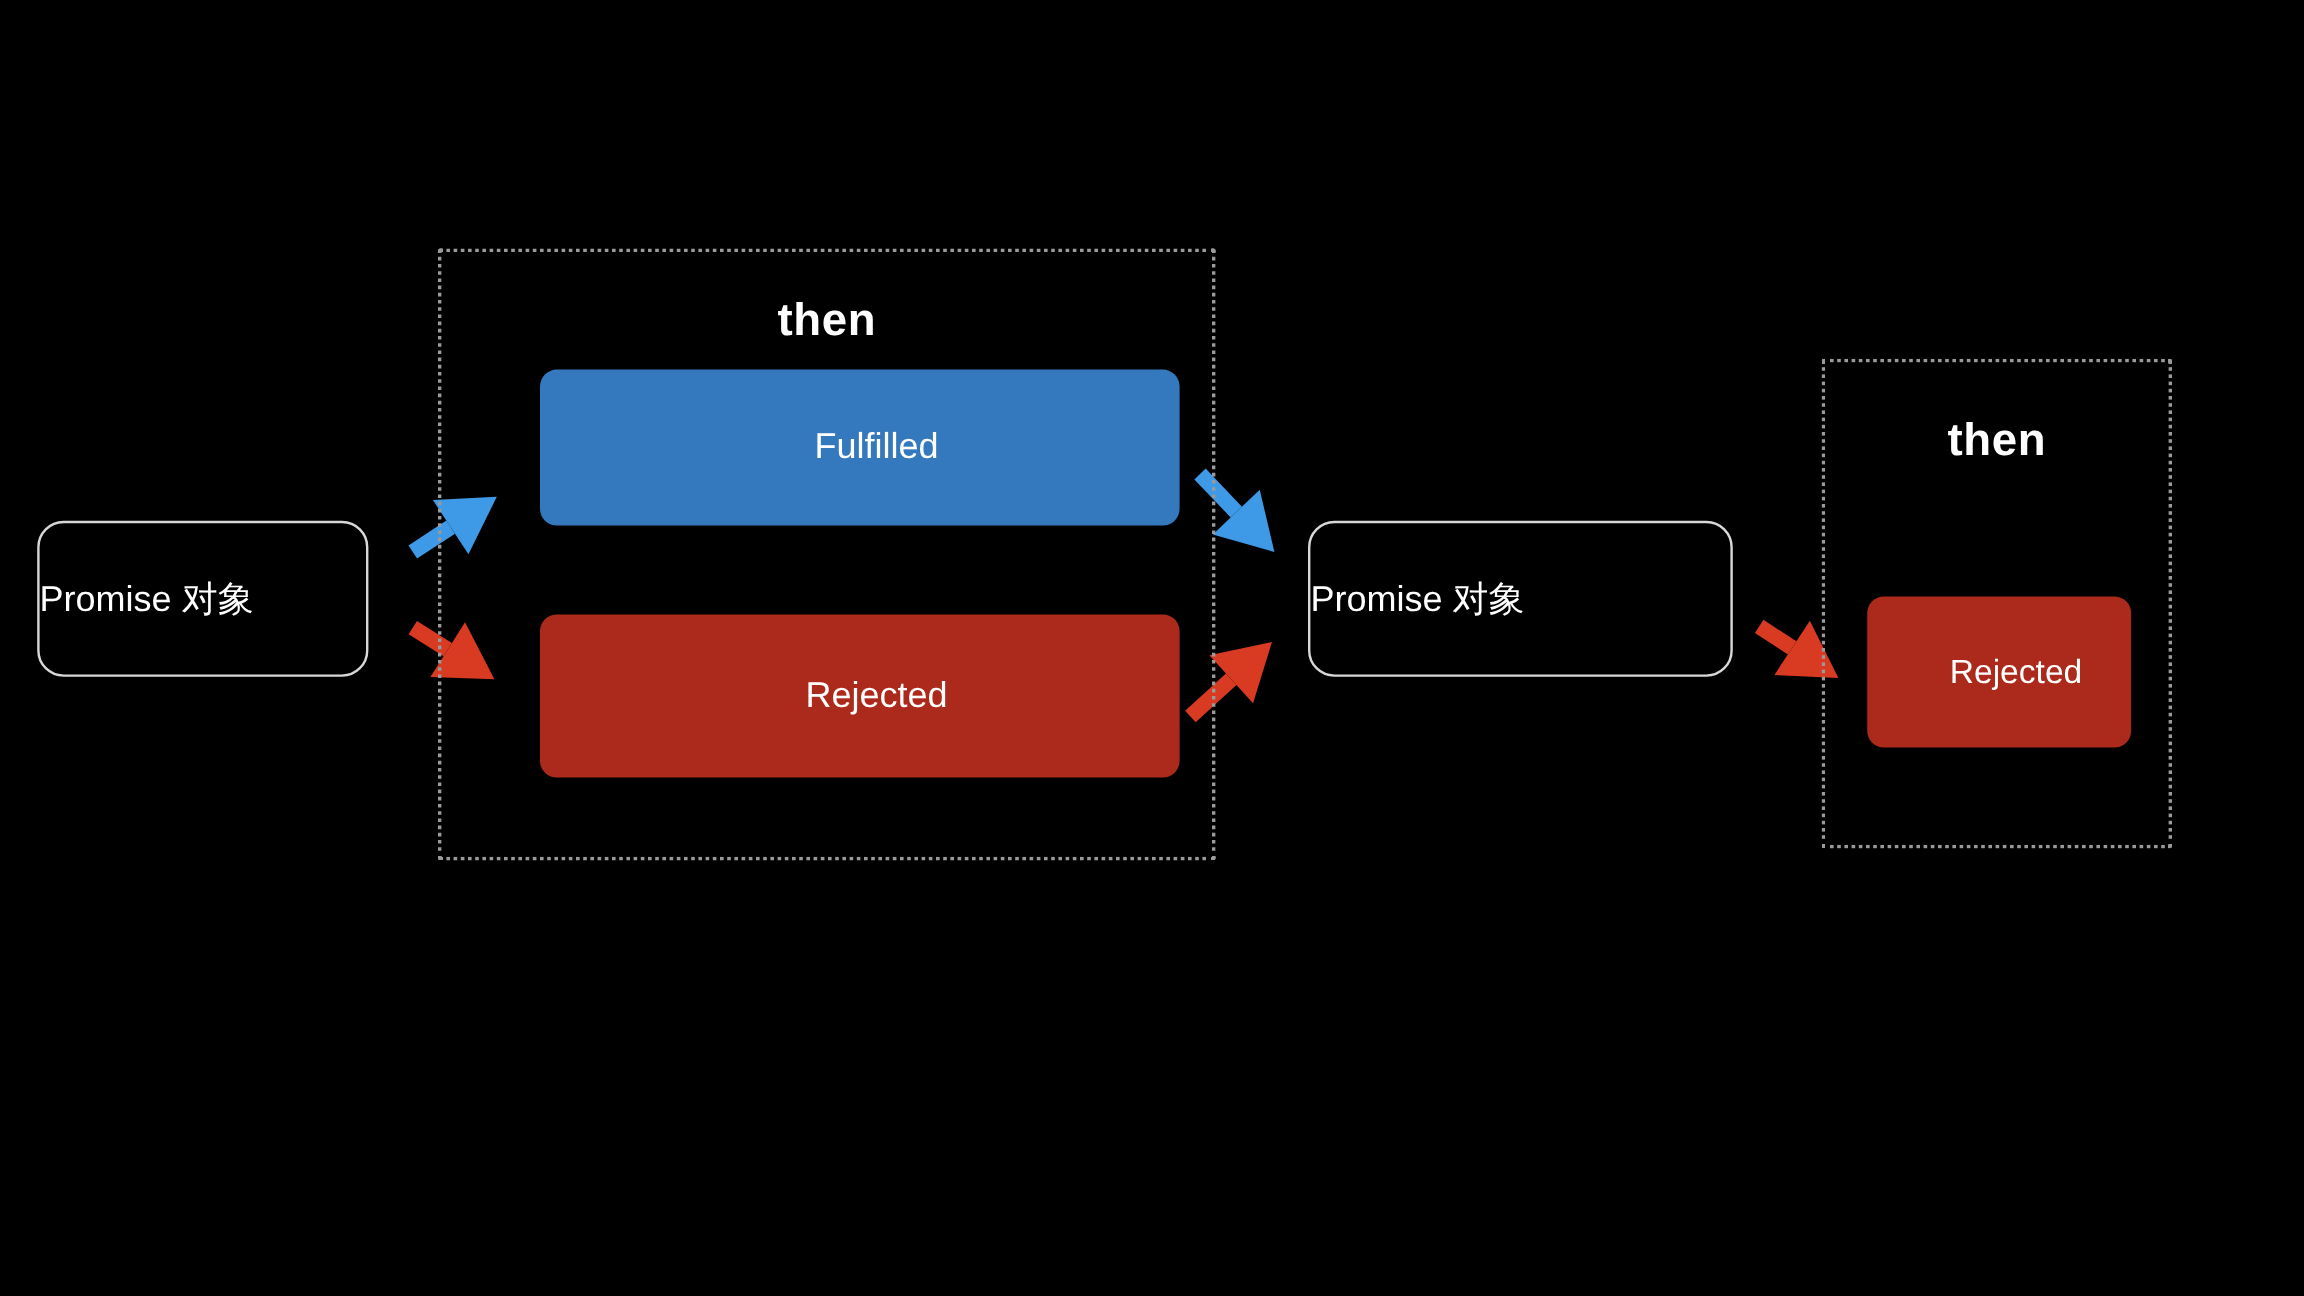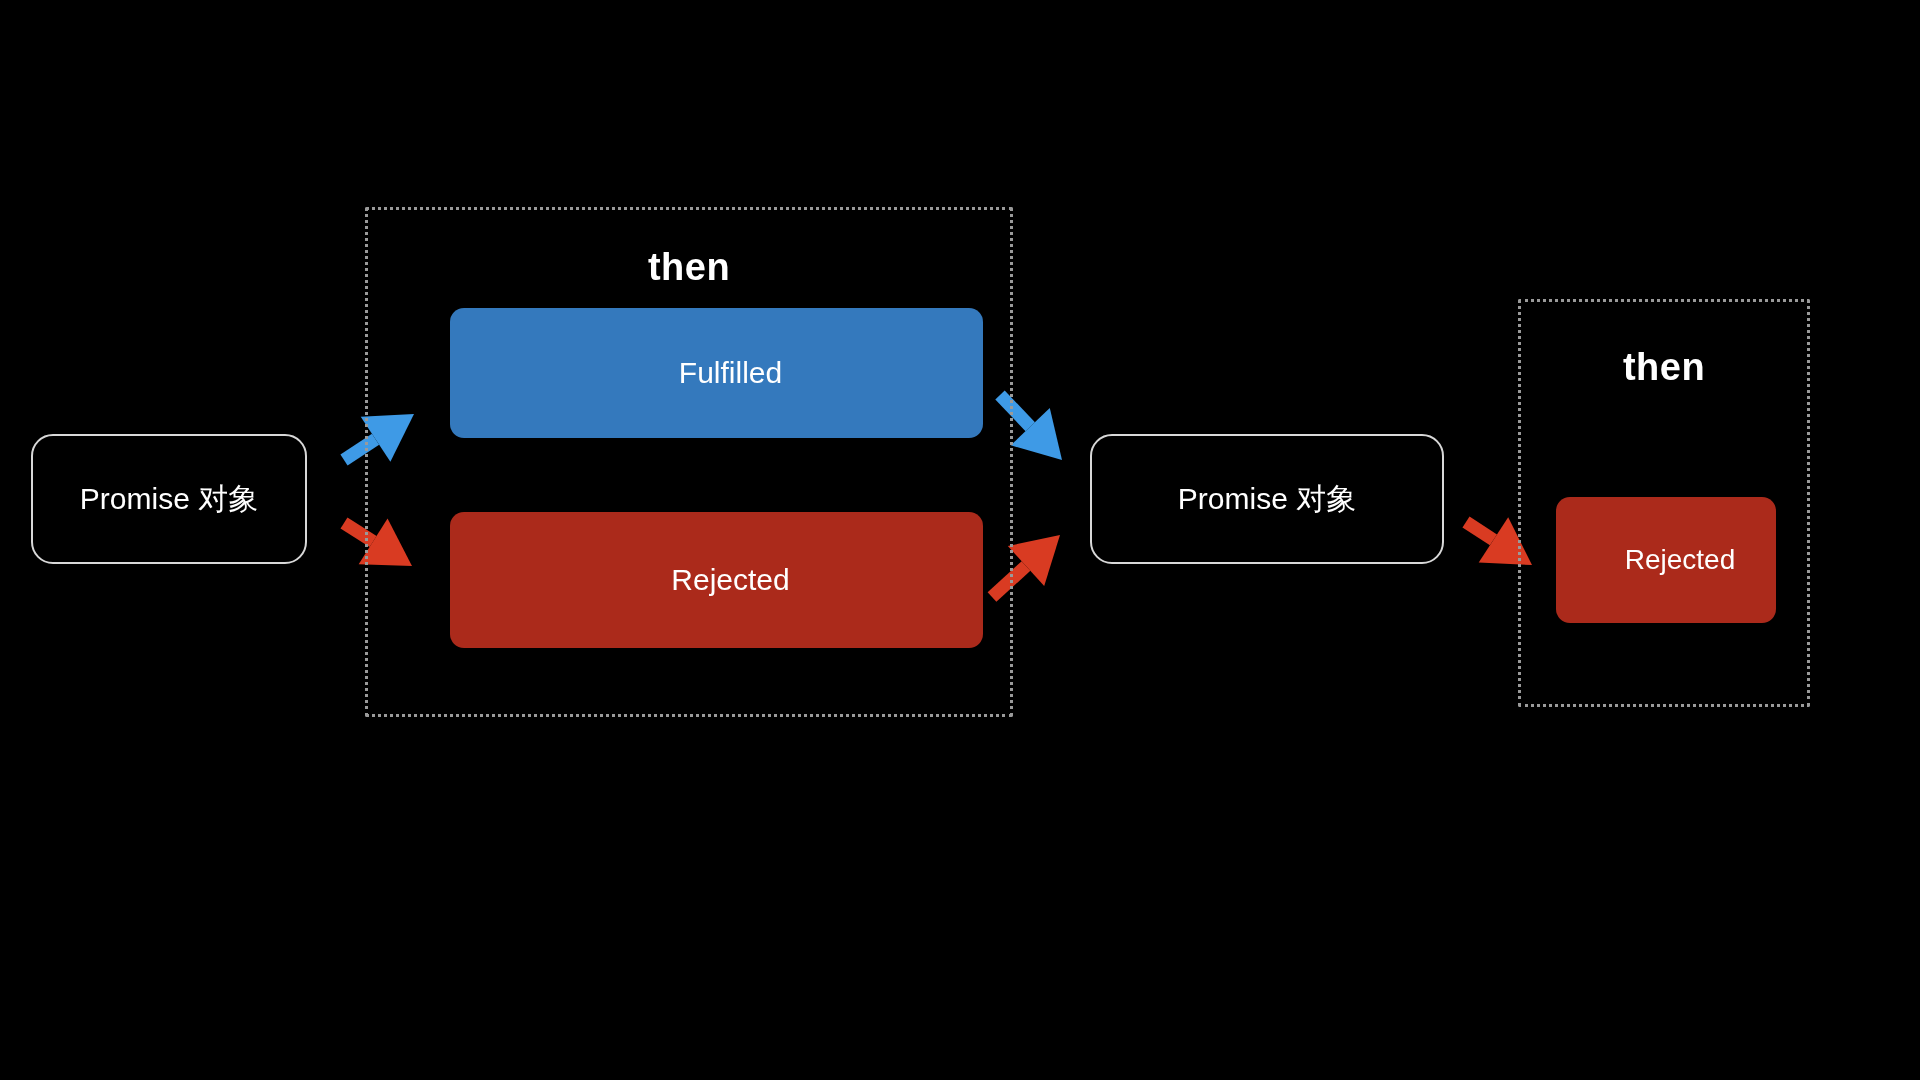--- a/index.html
+++ b/index.html
@@ -42,21 +42,21 @@
     white-space: nowrap;
   }
 
   
   .promise-box {
     border: 2px solid #d8d8d8;
     border-radius: 22px;
     background: #000000;
     display: flex;
     align-items: center;
-    justify-content: center;
+    justify-content: flex-start;
     color: #ffffff;
   }
 
   
   .state-box {
     border-radius: 14px;
     display: flex;
     align-items: center;
     justify-content: center;
     color: #ffffff;

